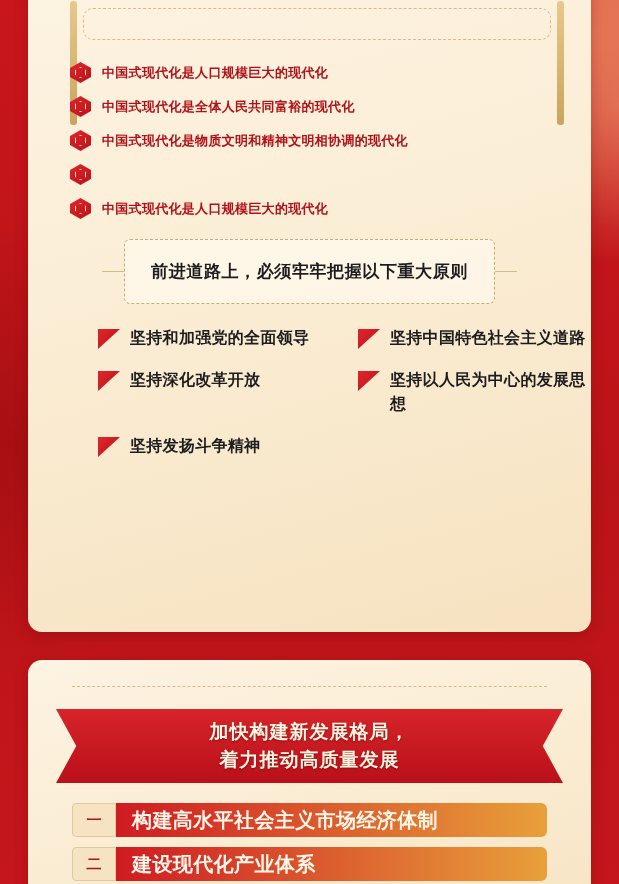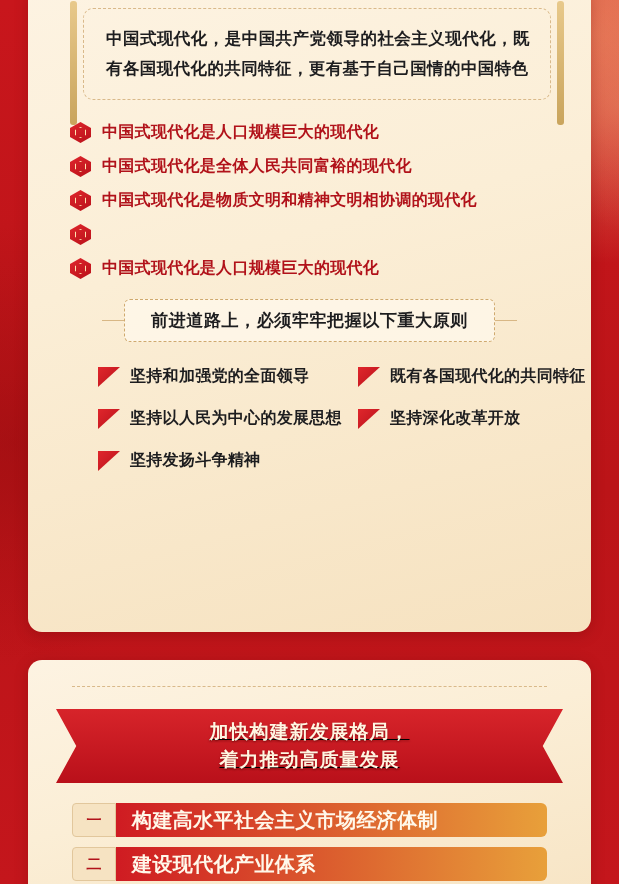--- a/index.html
+++ b/index.html
@@ -89,42 +89,42 @@
     position: relative;
   }
   .diamond::after {
     content: "";
     position: absolute;
     inset: 5px;
     border: 1.4px solid #ffe3b0;
     clip-path: polygon(50% 0%, 100% 28%, 100% 72%, 50% 100%, 0% 72%, 0% 28%);
   }
   .point-text {
-    font-size: 16px;
+    font-size: 13px;
     font-weight: 700;
     color: #b1121a;
     letter-spacing: .3px;
   }
 
   
   .subhead-wrap {
     margin: 20px 0 0 0;
     display: flex;
     align-items: center;
     justify-content: center;
   }
   .subhead-line {
     height: 1px;
     width: 22px;
     background: #d8b785;
   }
   .subhead-box {
     border: 1px dashed #cfa96e;
     border-radius: 6px;
-    padding: 9px 26px;
+    padding: 20px 26px;
     background: rgba(255,250,238,0.7);
   }
   .subhead-text {
     font-size: 17px;
     font-weight: 700;
     color: #1d1d1f;
     letter-spacing: .6px;
   }
 
   
@@ -162,21 +162,20 @@
   .ribbon {
     position: relative;
     margin: 22px 28px 0 28px;
     height: 74px;
     background: linear-gradient(180deg, #d7242a 0%, #b9101a 100%);
     clip-path: polygon(0 0, 100% 0, 96% 50%, 100% 100%, 0 100%, 4% 50%);
     display: flex;
     align-items: center;
     justify-content: center;
     box-shadow: 0 2px 8px rgba(120,0,0,0.25);
-    text-decoration: underline;
   }
   .ribbon-edge-l, .ribbon-edge-r {
     position: absolute;
     top: 10px;
     width: 16px; height: 54px;
     background: linear-gradient(180deg, #e9c88a, #c69b53);
   }
   .ribbon-edge-l { left: -10px; clip-path: polygon(0 0, 100% 12%, 100% 88%, 0 100%); }
   .ribbon-edge-r { right: -10px; clip-path: polygon(0 12%, 100% 0, 100% 100%, 0 88%); }
   .ribbon-title {
@@ -226,21 +225,20 @@
 <body>
 
 <div class="bg-deco"></div>
 <div class="bg-ribbon"></div>
 
 <div class="card" id="card-main">
 
   <div class="quote-wrap">
     <span class="quote-bar-left"></span>
     <span class="quote-bar-right"></span>
-    <p class="quote-text">中国式现代化，是中国共产党领导的社会主义现代化，既有各国现代化的共同特征，更有基于自己国情的中国特色</p>
   </div>
 
   <div class="points">
     <div class="point-row">
       <span class="diamond"></span>
       <span class="point-text">中国式现代化是人口规模巨大的现代化</span>
     </div>
     <div class="point-row">
       <span class="diamond"></span>
       <span class="point-text">中国式现代化是全体人民共同富裕的现代化</span>
@@ -266,29 +264,29 @@
     <span class="subhead-line"></span>
   </div>
 
   <div class="principles">
     <div class="principle">
       <span class="flag"></span>
       <span class="principle-text">坚持和加强党的全面领导</span>
     </div>
     <div class="principle">
       <span class="flag"></span>
-      <span class="principle-text">既有各国现代化的共同特征</span>
+      <span class="principle-text">坚持中国特色社会主义道路</span>
+    </div>
+    <div class="principle">
+      <span class="flag"></span>
+      <span class="principle-text">坚持深化改革开放</span>
     </div>
     <div class="principle">
       <span class="flag"></span>
       <span class="principle-text">坚持以人民为中心的发展思想</span>
-    </div>
-    <div class="principle">
-      <span class="flag"></span>
-      <span class="principle-text">坚持深化改革开放</span>
     </div>
     <div class="principle">
       <span class="flag"></span>
       <span class="principle-text">坚持发扬斗争精神</span>
     </div>
   </div>
 
 </div>
 
 <div class="card" id="card-second">

